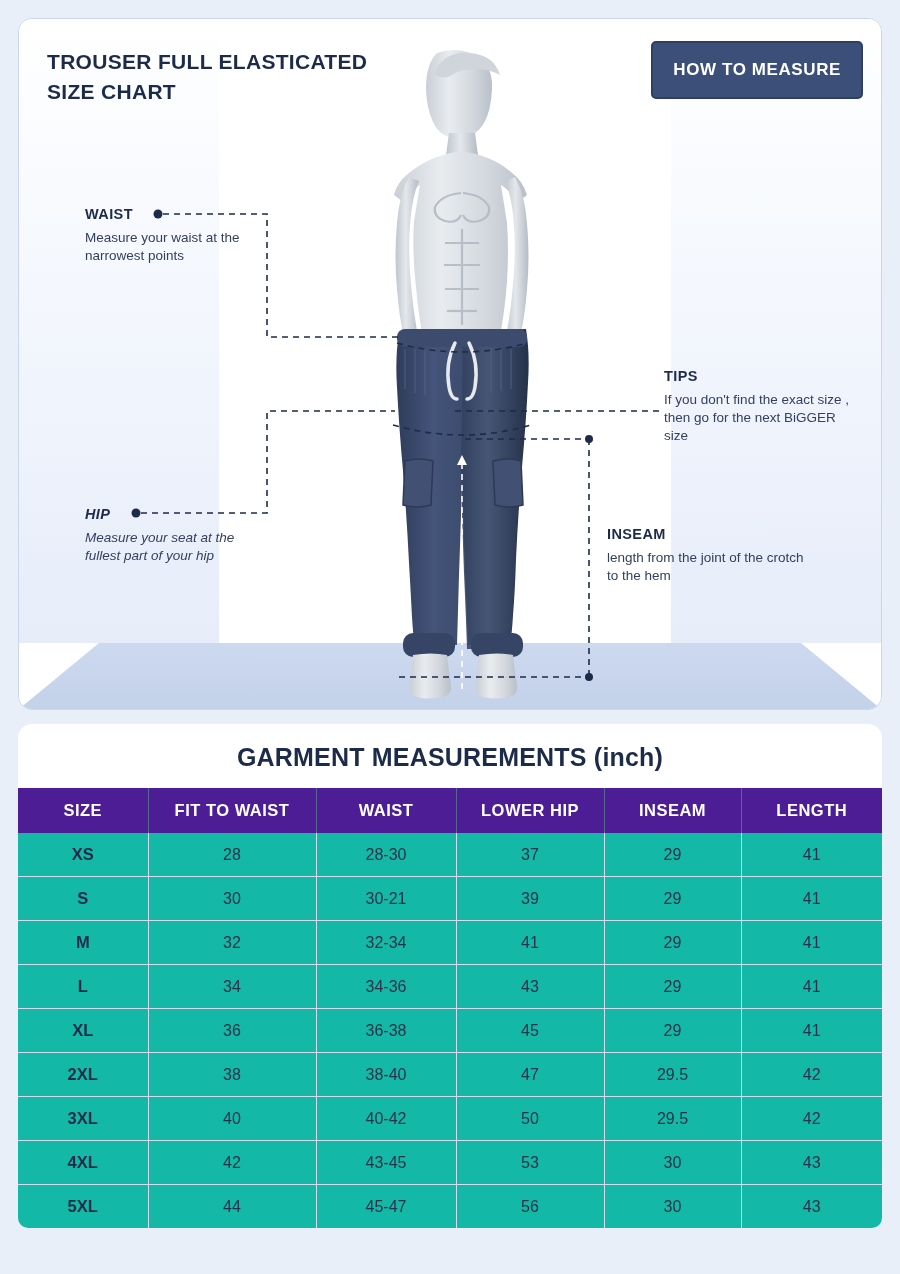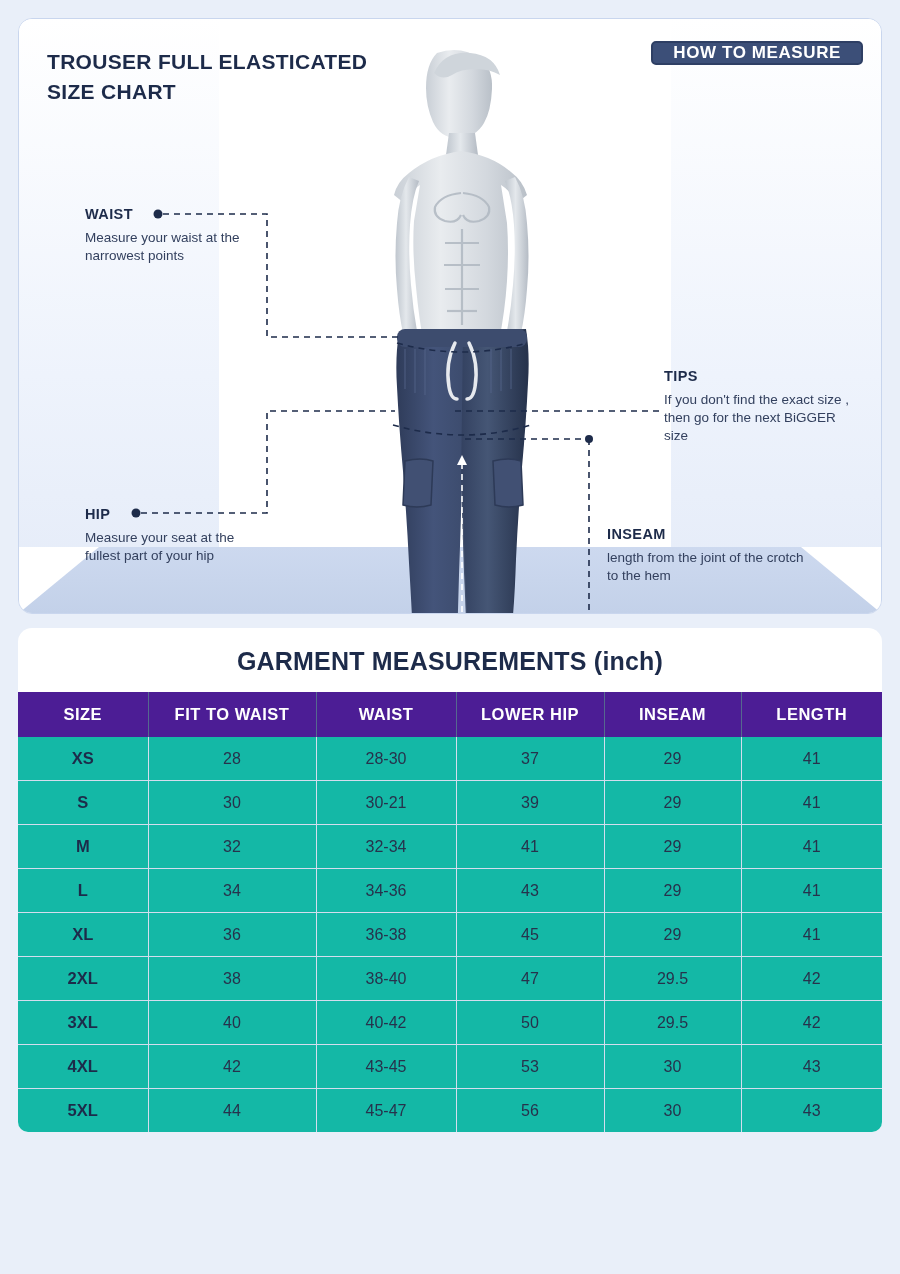--- a/index.html
+++ b/index.html
@@ -20,21 +20,21 @@
     height: 1274px;
     background: #e9eff9;
     box-sizing: border-box;
     padding: 18px 18px;
   }
 
   
   .hero {
     position: relative;
     width: 864px;
-    height: 596px;
+    height: 692px;
     background: #ffffff;
     border: 1px solid #c9d6ee;
     border-radius: 14px;
     overflow: hidden;
     box-sizing: border-box;
   }
   .hero-bg-left {
     position: absolute;
     left: 0; top: 0; bottom: 0;
     width: 200px;
@@ -84,21 +84,21 @@
   }
   .how-badge {
     position: absolute;
     right: 18px;
     top: 22px;
     background: #3c4f78;
     color: #fff;
     font-size: 17px;
     font-weight: bold;
     letter-spacing: .6px;
-    padding: 0 20px;
+    padding: 17px 20px;
     border-radius: 5px;
     border: 2px solid #2e3f64;
   }
 
   
   .figure {
     position: absolute;
     left: 322px;
     top: 24px;
     width: 240px;
@@ -116,21 +116,21 @@
     font-weight: bold;
     font-size: 14.5px;
     color: #1d2b4a;
     letter-spacing: .4px;
     margin-bottom: 5px;
     display: block;
   }
   .lbl .b { display: block; }
 
   .lbl-waist  { left: 66px;  top: 186px; width: 170px; }
-  .lbl-hip    { left: 66px;  top: 486px; width: 180px; }
+  .lbl-hip    { left: 66px;  top: 486px; width: 180px; font-style: italic; }
   .lbl-meas   { left: 645px; top: 186px; width: 190px; }
   .lbl-tips   { left: 645px; top: 348px; width: 195px; }
   .lbl-inseam { left: 588px; top: 506px; width: 200px; }
 
   svg.leader { position: absolute; left: 0; top: 0; width: 864px; height: 700px; }
 
   
   .table-card {
     position: relative;
     margin-top: 14px;

